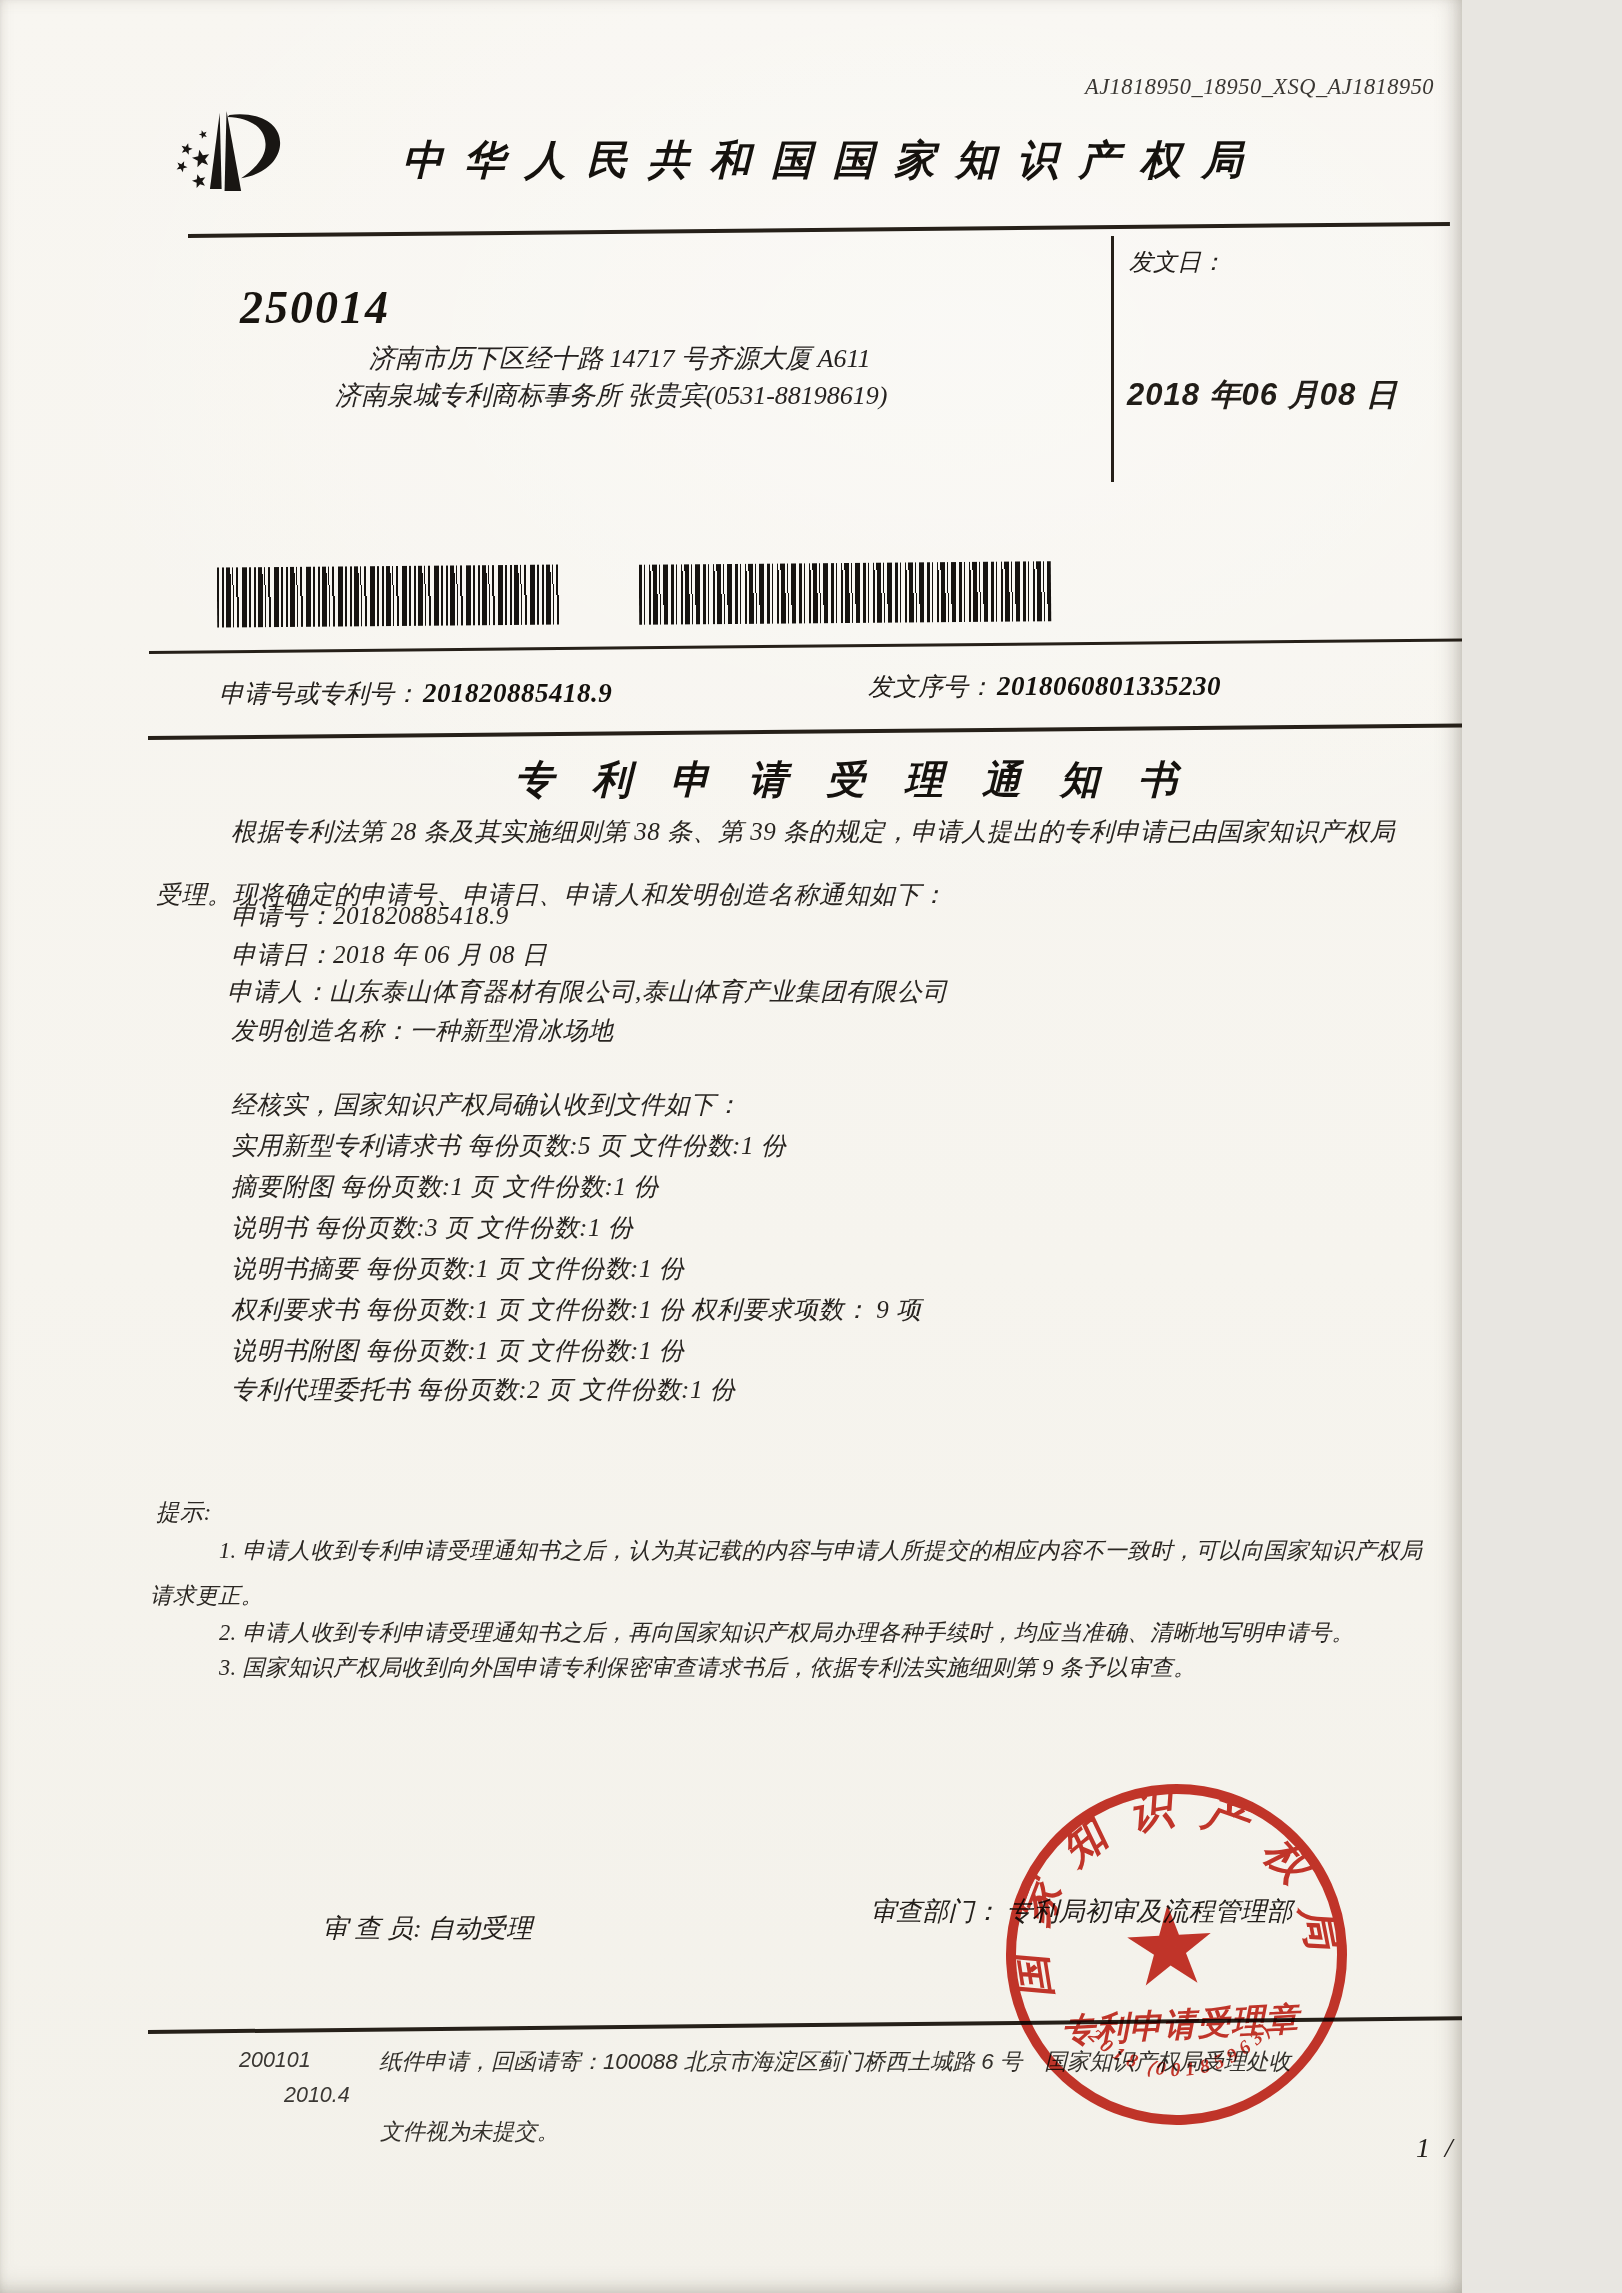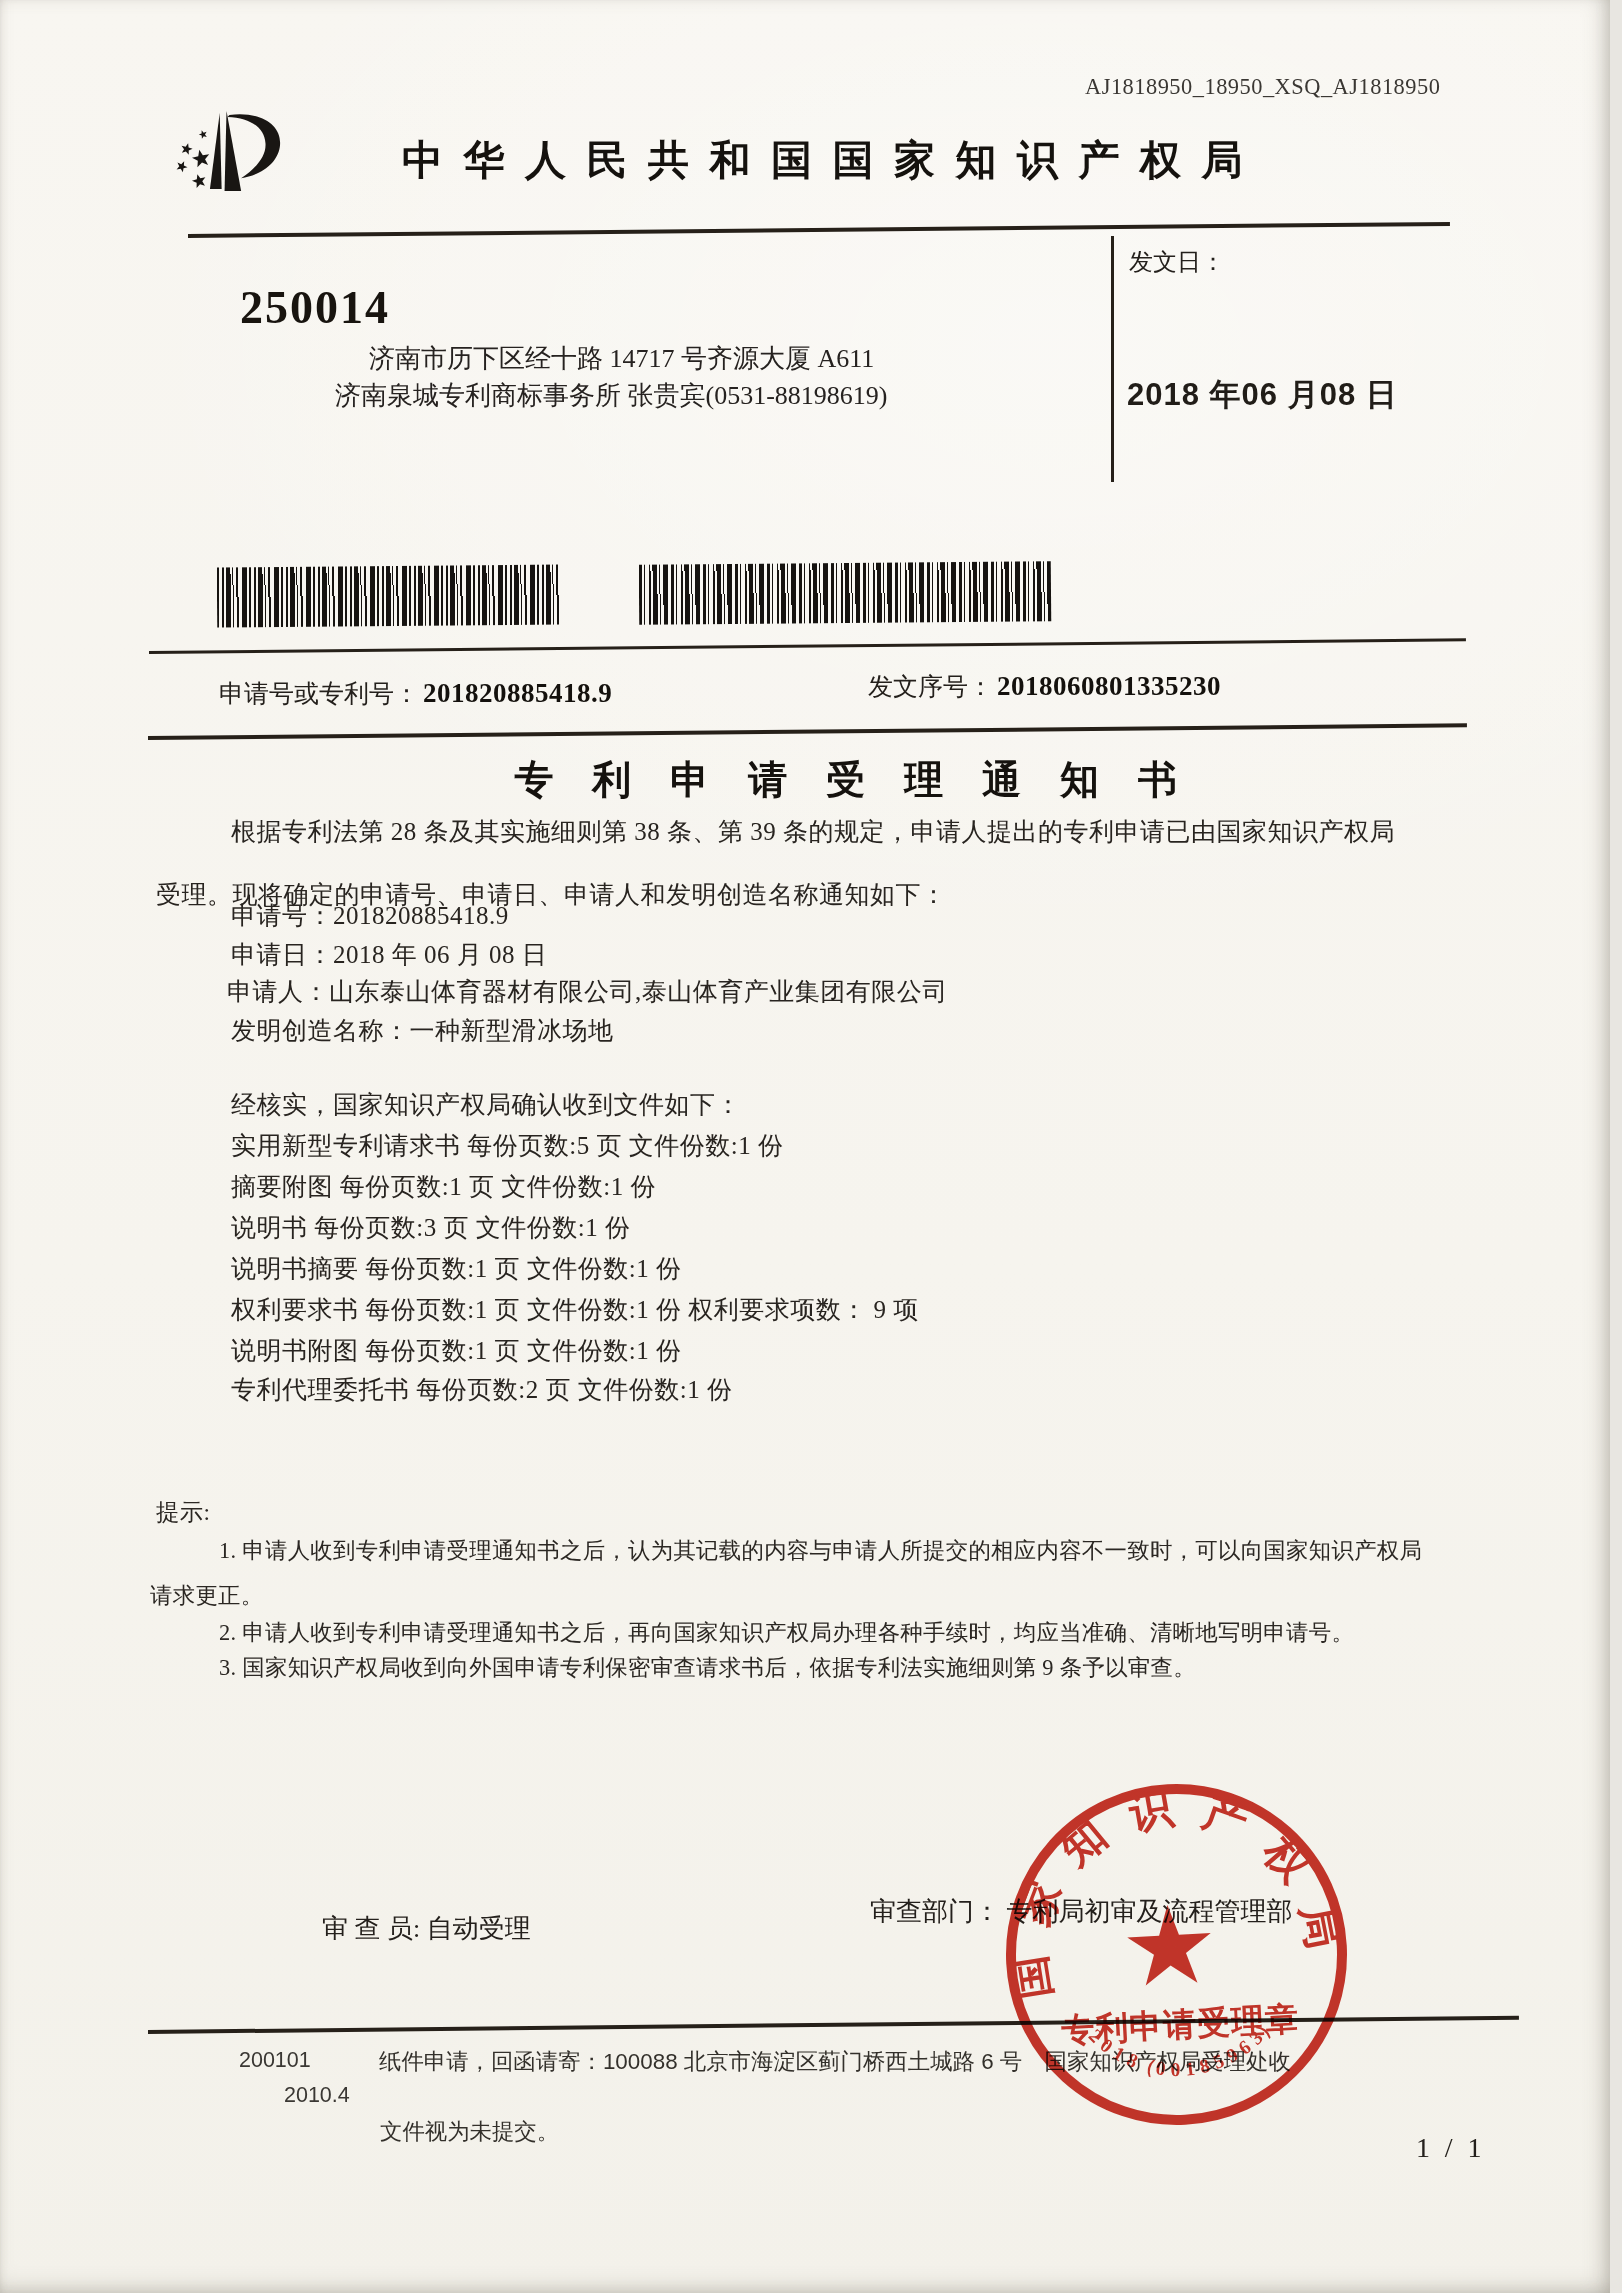--- a/index.html
+++ b/index.html
@@ -1,25 +1,26 @@
 <!DOCTYPE html>
 <html><head>
 <meta charset="utf-8">
 <style>
   html,body{margin:0;padding:0;background:#e8e6e1;}
   .page{
-    position:relative;width:1610px;height:2294px;overflow:hidden;
+    position:relative;width:1462px;height:2294px;overflow:hidden;
     background:
       radial-gradient(1365px 878px at 65% 15%, rgba(255,255,255,.35), transparent 70%),
       linear-gradient(180deg,#f8f6f1 0%,#f6f4ee 55%,#f3f1ea 100%);
     box-shadow: inset -13.7px 0 23.4px -11.7px rgba(110,104,92,.45),
                 inset 0 -13.7px 23.4px -11.7px rgba(110,104,92,.35),
                 inset 3.9px 0 9.8px -5.9px rgba(110,104,92,.25);
     font-family:"Liberation Serif","DejaVu Serif",serif;
     color:#2b2723;
+    font-style:italic;
   }
   .line{position:absolute;white-space:nowrap;}
   .rule{position:absolute;background:#262019;transform:rotate(-0.55deg);transform-origin:left center;}
   .vline{position:absolute;background:#262019;}
   .doc-id{font-size:22.4px;letter-spacing:0.5px;color:#3a3733;}
   .header-title{font-size:41px;font-weight:700;letter-spacing:20.5px;color:#15120e;}
   .postal{font-size:46px;font-weight:700;letter-spacing:2px;color:#18140f;}
   .addr{font-size:26px;color:#262220;}
   .dispatch-label{font-size:24px;color:#24201c;}
   .dispatch-date{font-size:31px;font-weight:700;letter-spacing:1px;color:#211d18;font-family:"Liberation Sans","DejaVu Sans",sans-serif;}

